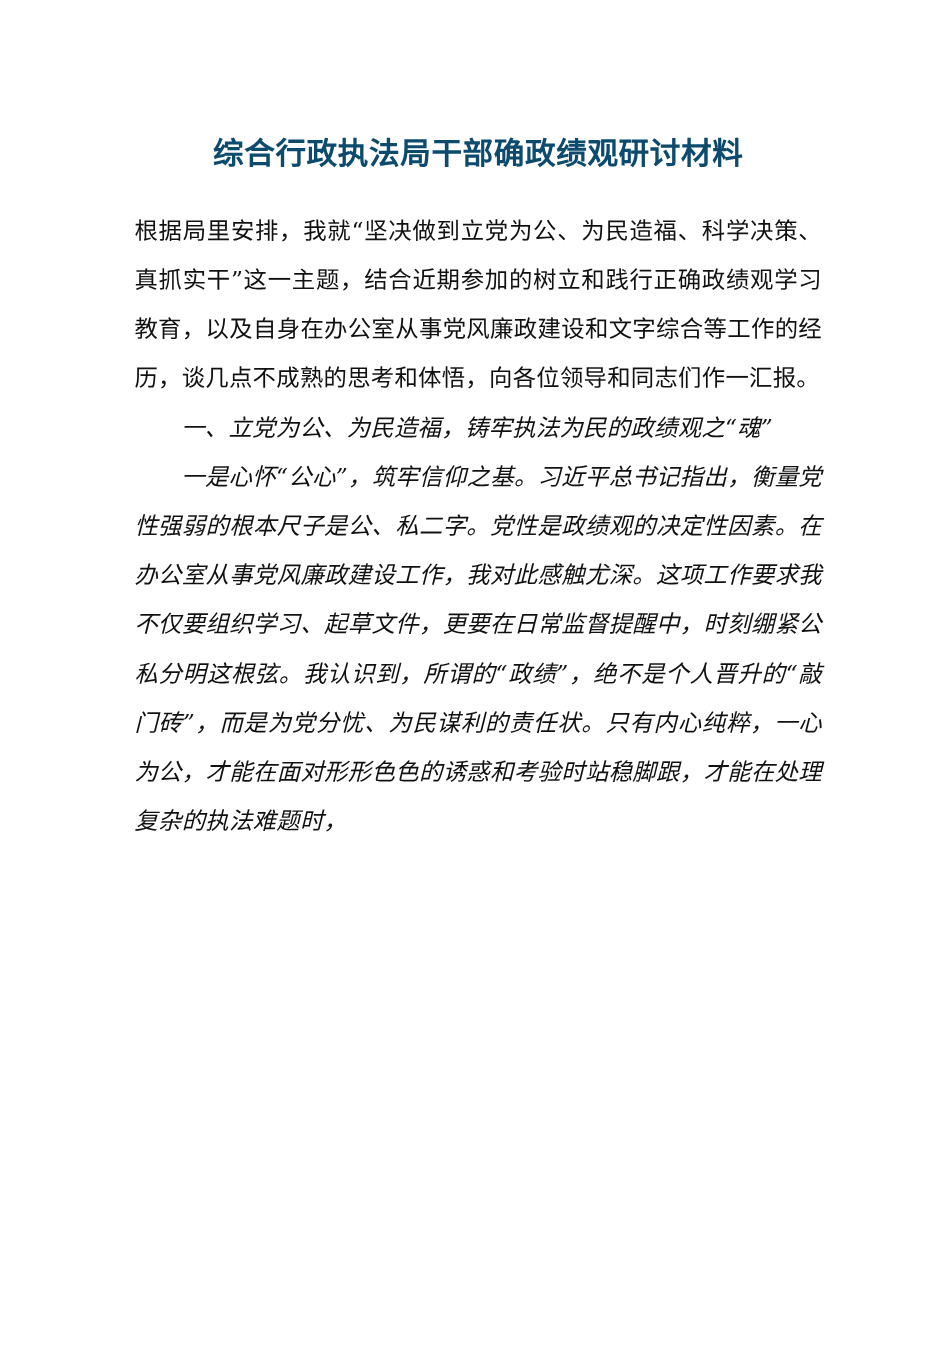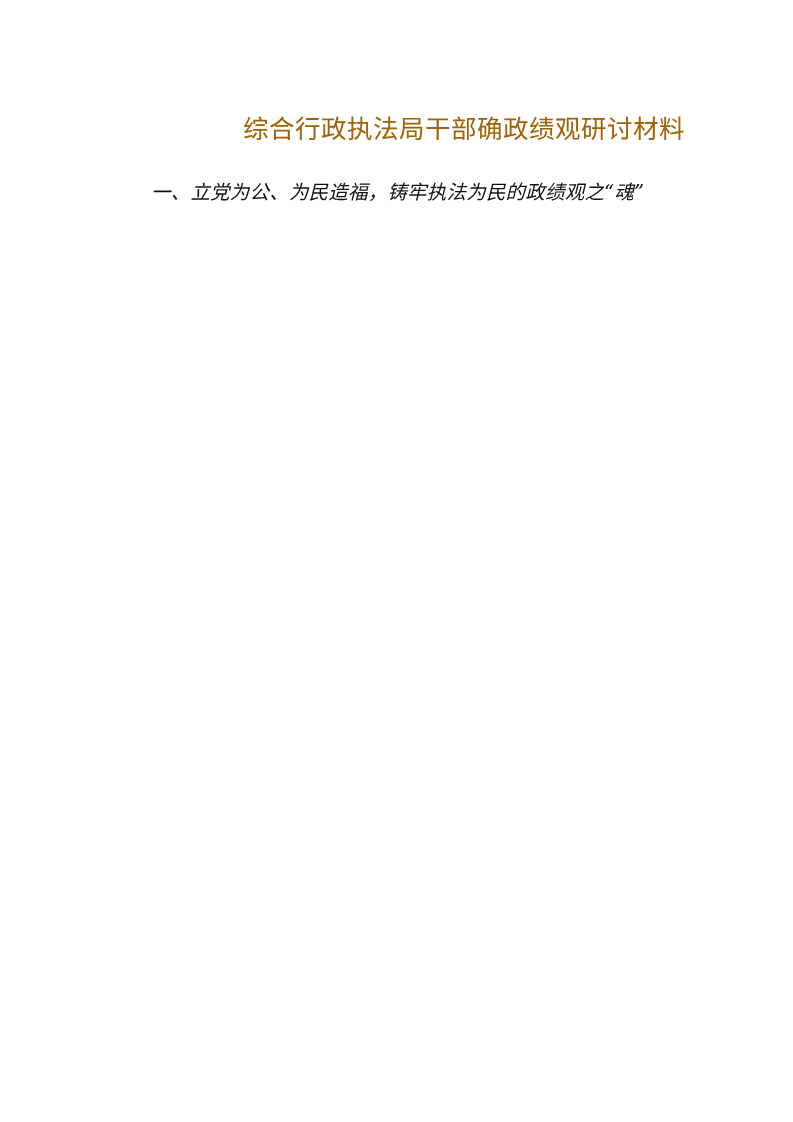--- a/index.html
+++ b/index.html
@@ -17,27 +17,27 @@
   .page {
     position: relative;
     width: 793px;
     height: 1122px;
     box-sizing: border-box;
     padding: 112px 108px 60px 112px;
     background: #ffffff;
   }
   .doc-title {
     font-family: "DejaVu Sans", "Liberation Sans", sans-serif;
-    font-weight: normal;
+    font-weight: bold;
     font-size: 25.5px;
     line-height: 1.35;
     letter-spacing: 0.5px;
-    text-align: right;
+    text-align: center;
     margin: 0 0 26px 0;
-    color: #a16207;
+    color: #0c4a6e;
   }
   .para {
     font-family: "DejaVu Serif", "Liberation Serif", serif;
     font-size: 19.5px;
     line-height: 41px;
     text-align: justify;
     text-justify: inter-ideograph;
     margin: 0;
     letter-spacing: 0.2px;
     color: #111111;
@@ -49,14 +49,16 @@
     text-indent: 2em;
     font-style: italic;
   }
 </style>
 </head>
 <body>
 
 <div class="page">
   <h1 class="doc-title">综合行政执法局干部确政绩观研讨材料</h1>
 
+  <p class="para">根据局里安排，我就“坚决做到立党为公、为民造福、科学决策、真抓实干”这一主题，结合近期参加的树立和践行正确政绩观学习教育，以及自身在办公室从事党风廉政建设和文字综合等工作的经历，谈几点不成熟的思考和体悟，向各位领导和同志们作一汇报。</p>
   <p class="para indent">一、立党为公、为民造福，铸牢执法为民的政绩观之“魂”</p>
+  <p class="para indent">一是心怀“公心”，筑牢信仰之基。习近平总书记指出，衡量党性强弱的根本尺子是公、私二字。党性是政绩观的决定性因素。在办公室从事党风廉政建设工作，我对此感触尤深。这项工作要求我不仅要组织学习、起草文件，更要在日常监督提醒中，时刻绷紧公私分明这根弦。我认识到，所谓的“政绩”，绝不是个人晋升的“敲门砖”，而是为党分忧、为民谋利的责任状。只有内心纯粹，一心为公，才能在面对形形色色的诱惑和考验时站稳脚跟，才能在处理复杂的执法难题时，</p>
 </div>
 
 </body></html>

